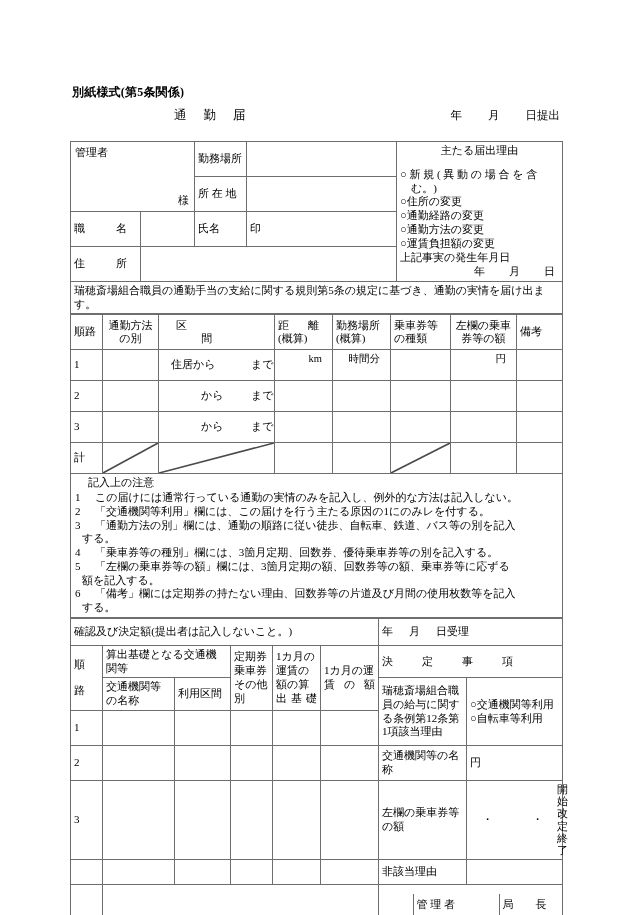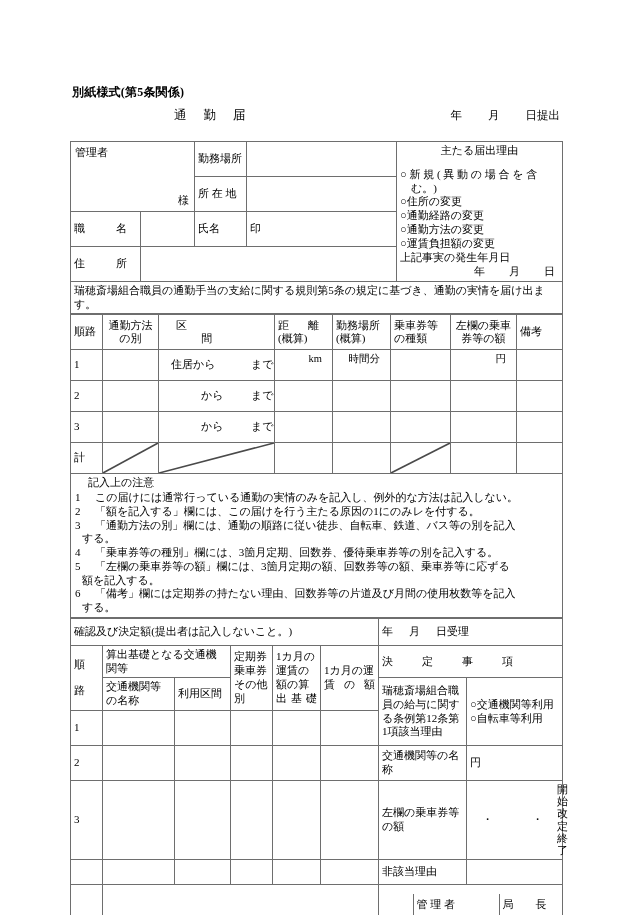--- a/index.html
+++ b/index.html
@@ -319,21 +319,21 @@
 
       <tr>
         <td class="notes" colspan="8">
           <div class="notes-title">記入上の注意</div>
           <div class="note-line">
                 <span class="note-num">1</span>
                 <span class="note-txt">この届けには通常行っている通勤の実情のみを記入し、例外的な方法は記入しない。</span>
               </div>
           <div class="note-line">
                 <span class="note-num">2</span>
-                <span class="note-txt">「額を記入する」欄には、この届けを行う主たる原因の1にのみレを付する。</span>
+                <span class="note-txt">「交通機関等利用」欄には、この届けを行う主たる原因の1にのみレを付する。</span>
               </div>
           <div class="note-line">
                 <span class="note-num">3</span>
                 <span class="note-txt">「通勤方法の別」欄には、通勤の順路に従い徒歩、自転車、鉄道、バス等の別を記入</span>
               </div>
           <div class="note-cont">する。</div>
           <div class="note-line">
                 <span class="note-num">4</span>
                 <span class="note-txt">「乗車券等の種別」欄には、3箇月定期、回数券、優待乗車券等の別を記入する。</span>
               </div>

